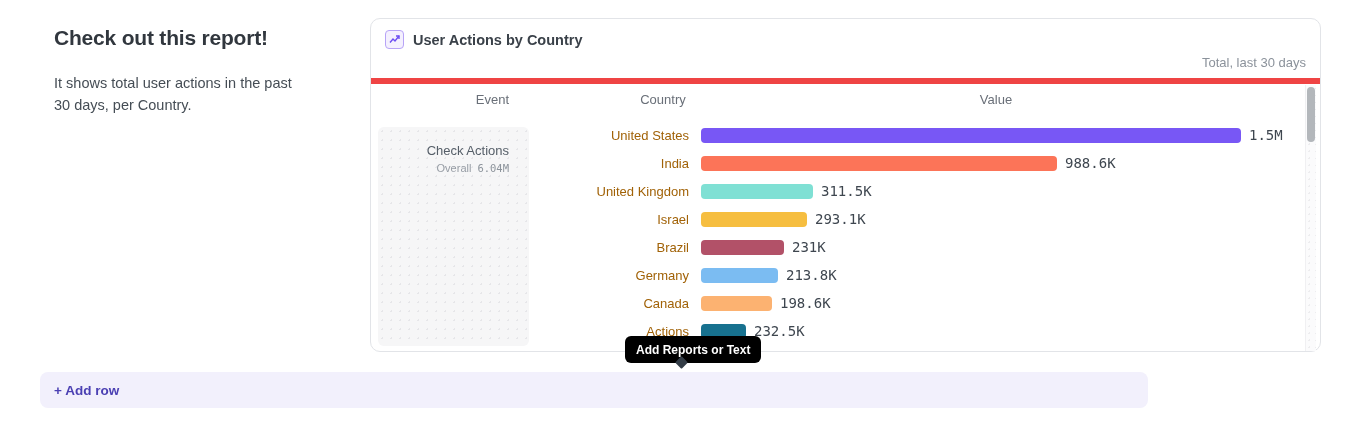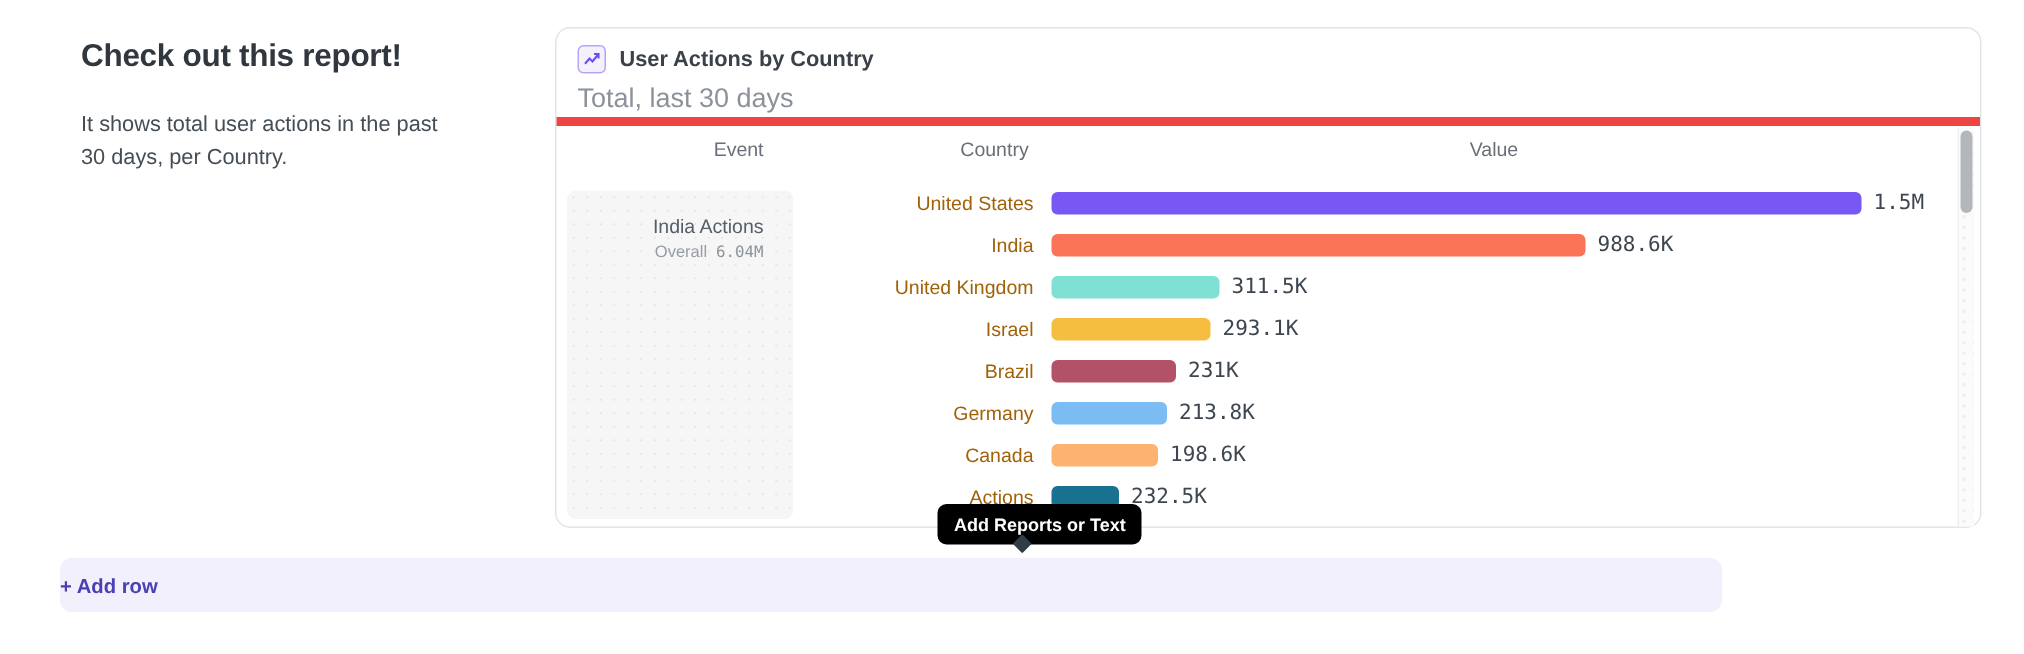--- a/index.html
+++ b/index.html
@@ -13,21 +13,21 @@
   .intro p { margin-top: 22px; font-size: 14.5px; line-height: 22px; color: #454d55; width: 238px; }
 
   
   .card { position: absolute; left: 370px; top: 18px; width: 951px; height: 334px;
     background: #ffffff; border: 1px solid #e2e4e8; border-radius: 10px; }
   .card-header { height: 65px; border-bottom: 6px solid #ef4444; padding: 11px 14px 0 14px; }
   .card-title-row { display: flex; align-items: center; gap: 9px; }
   .chart-icon-box { width: 19px; height: 19px; border: 1px solid #b7a3f7; background: #f4f0fe;
     border-radius: 4px; display: inline-flex; align-items: center; justify-content: center; flex: 0 0 auto; }
   .card-title { font-size: 14.5px; font-weight: bold; color: #3a4149; }
-  .card-subtitle { margin-top: 6px; font-size: 18px; color: #8b929b; }
+  .card-subtitle { margin-top: 6px; font-size: 13px; color: #8b929b; text-align: right; }
 
   .card-body { position: relative; width: 100%; height: 267px; overflow: hidden;
     border-radius: 0 0 10px 10px; }
 
   .col-header { position: absolute; top: 8px; font-size: 13px; color: #696f78; }
   .col-header.event { left: 7px; width: 151px; text-align: right; padding-right: 20px; }
   .col-header.country { left: 190px; width: 204px; text-align: center; }
   .col-header.value { left: 525px; width: 200px; text-align: center; }
 
   .event-cell { position: absolute; left: 7px; top: 43px; width: 151px; height: 219px;
@@ -58,21 +58,21 @@
   
   .tooltip { position: absolute; left: 625px; top: 336px; height: 27px; padding: 0 11px;
     background: #000000; color: #ffffff; font-size: 12px; font-weight: bold;
     border-radius: 6px; display: flex; align-items: center; z-index: 20; white-space: nowrap; }
   .tooltip-arrow { position: absolute; left: 52px; bottom: -4px; width: 9px; height: 9px;
     background: #333c46; transform: rotate(45deg); border-radius: 1px; }
 
   
   .add-row-bar { position: absolute; left: 40px; top: 372px; width: 1108px; height: 36px;
     background: #f2f0fc; border-radius: 8px; display: flex; align-items: center;
-    cursor: pointer; }
+    padding-left: 14px; cursor: pointer; }
   .add-row-label { font-size: 13.5px; font-weight: 600; color: #4b40b3; }
 </style>
 </head>
 <body>
 
 <div class="stage">
 
   <div class="intro">
     <h1>Check out this report!</h1>
     <p>It shows total user actions in the past 30 days, per Country.</p>
@@ -91,21 +91,21 @@
       </div>
       <div class="card-subtitle">Total, last 30 days</div>
     </div>
 
     <div class="card-body">
       <div class="col-header event">Event</div>
       <div class="col-header value">Value</div>
       <div class="col-header country">Country</div>
 
       <div class="event-cell">
-        <div class="event-name">India Actions</div>
+        <div class="event-name">Check Actions</div>
         <div class="event-overall"><span>Overall</span><span class="mono">6.04M</span></div>
       </div>
 
       <div class="rows">
   <div class="bar-row">
     <span class="country-label">United States</span>
     <span class="bar" style="width: 540px; background: rgb(120, 87, 245);"></span>
     <span class="value-label">1.5M</span>
   </div>
 

